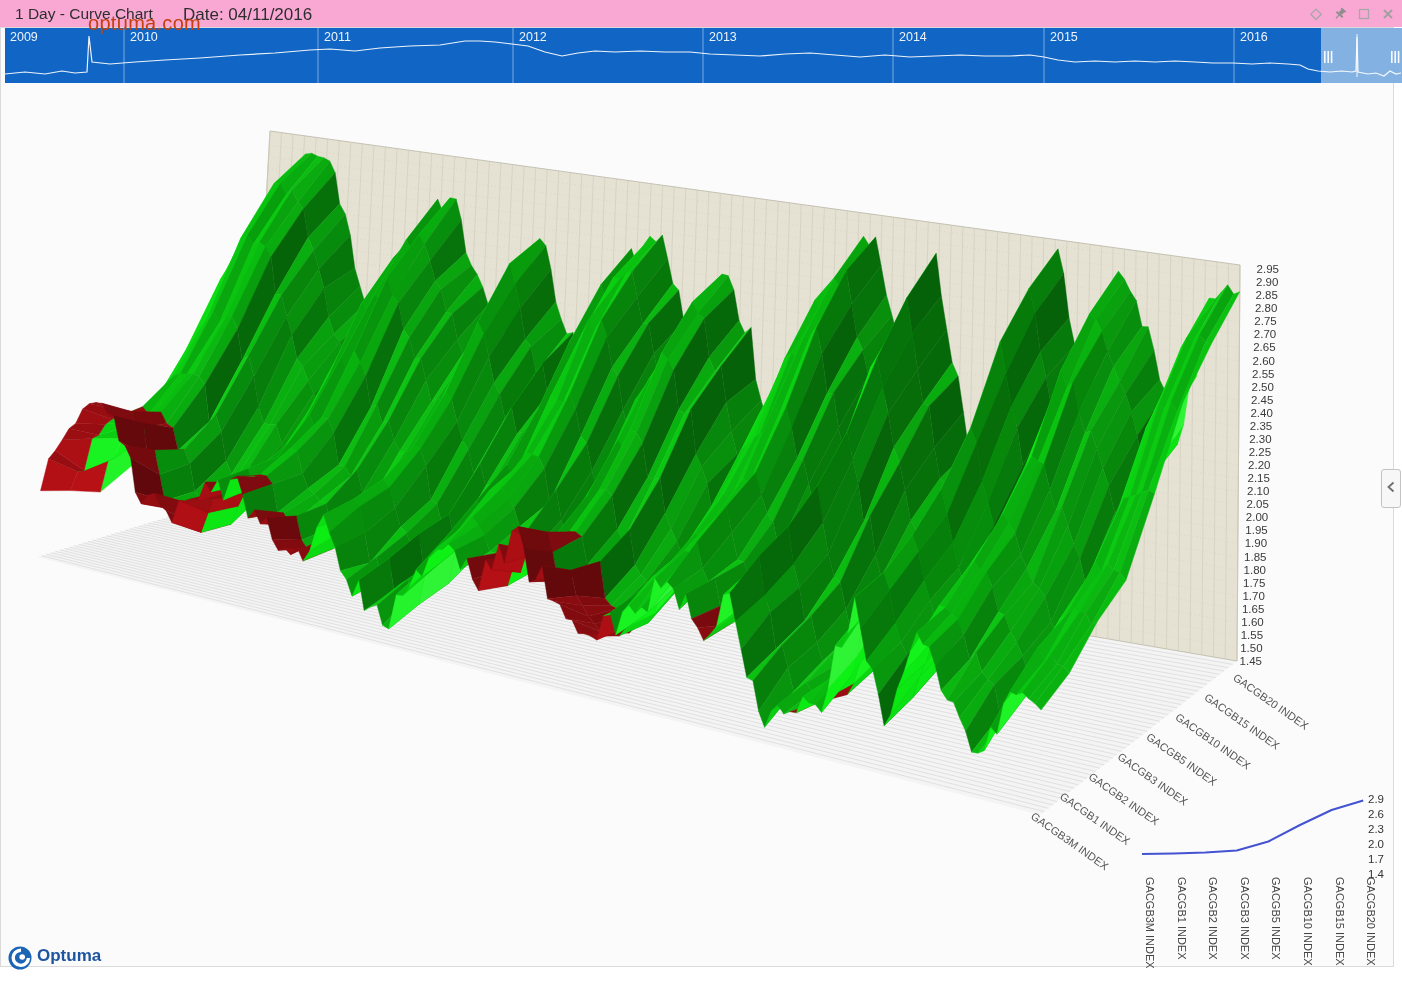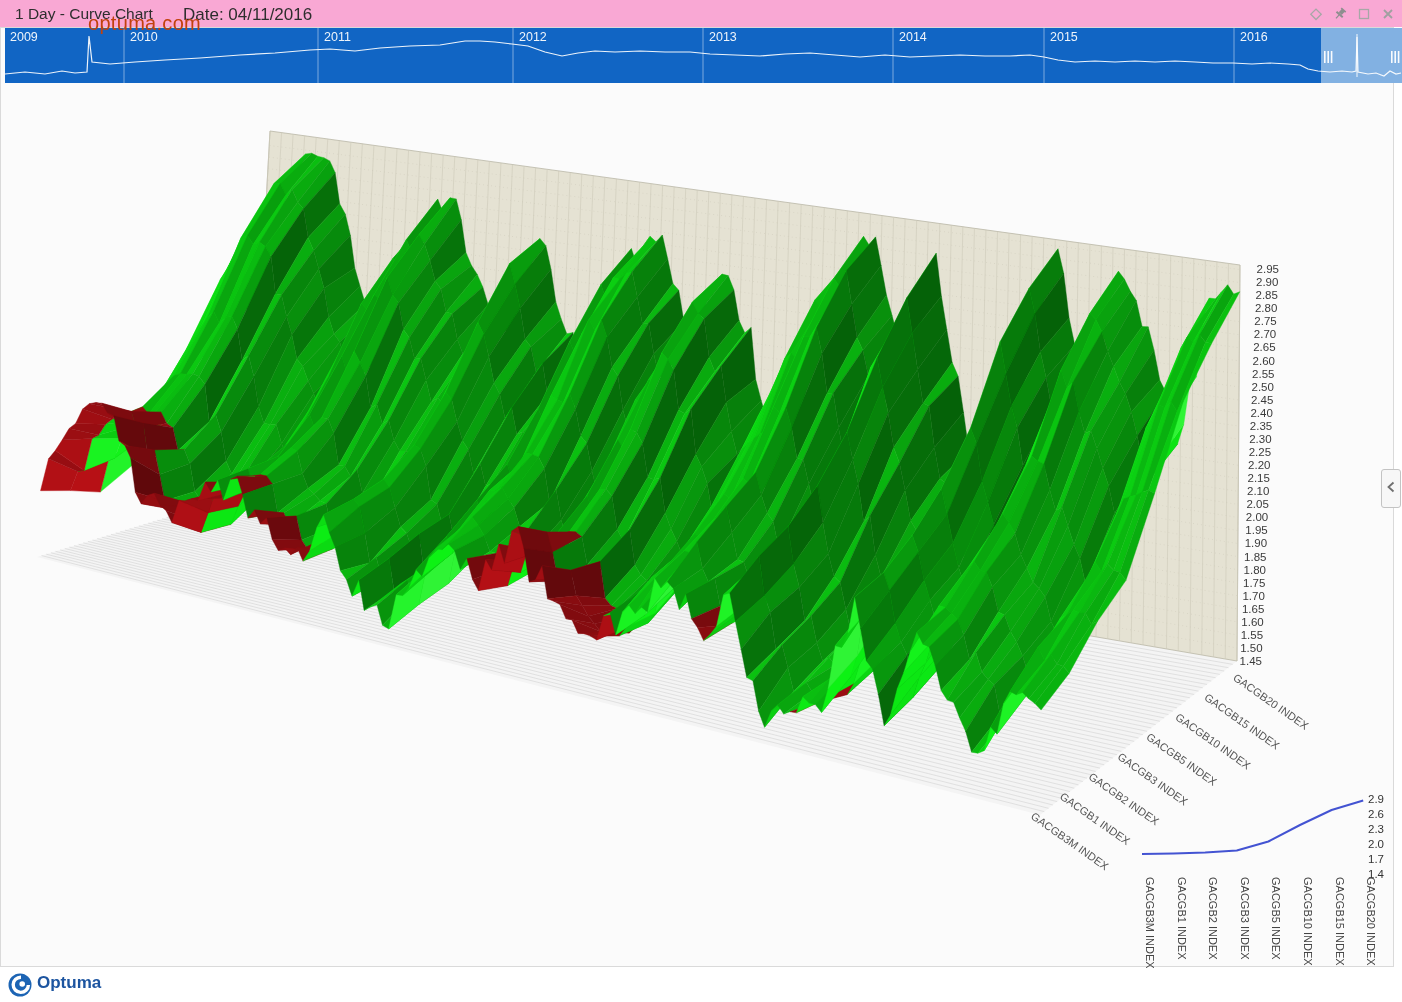--- a/index.html
+++ b/index.html
@@ -9,21 +9,21 @@
   .titlebar .title{position:absolute;left:15px;top:5px;font-size:15.5px;color:#2e2e2e;}
   .titlebar .date{position:absolute;left:183px;top:5px;font-size:17px;color:#2e2e2e;}
   .win-controls{position:absolute;right:6px;top:6px;display:flex;gap:8px;}
   .win-controls .wc{width:16px;height:16px;display:inline-block;cursor:pointer;}
   .panel{position:absolute;left:0;top:27px;width:1394px;height:940px;
          border:1px solid #dadada;background:#fbfbfb;box-sizing:border-box;}
   #timeline-svg{position:absolute;left:0;top:27px;width:1402px;height:56px;display:block;}
   #scene-svg{position:absolute;left:0;top:83px;width:1402px;height:885px;display:block;}
   #side-toggle{position:absolute;left:1381px;top:469px;width:20px;height:39px;
        border:1px solid #c3c3c3;border-radius:3px;background:#f7f7f7;padding:0;cursor:pointer;}
-  .branding{position:absolute;left:6px;top:971px;height:31px;}
+  .branding{position:absolute;left:6px;top:944px;height:31px;}
   .logo-text{position:absolute;left:31px;top:2px;font-size:17px;font-weight:bold;color:#1d55a0;}
   .site-text{position:absolute;left:88px;top:12px;font-size:20px;color:#c2410c;letter-spacing:.3px;}
   svg text{font-family:"Liberation Sans",sans-serif;}
 </style>
 </head>
 <body>
 
 <div class="stage">
 
   <div class="titlebar">

